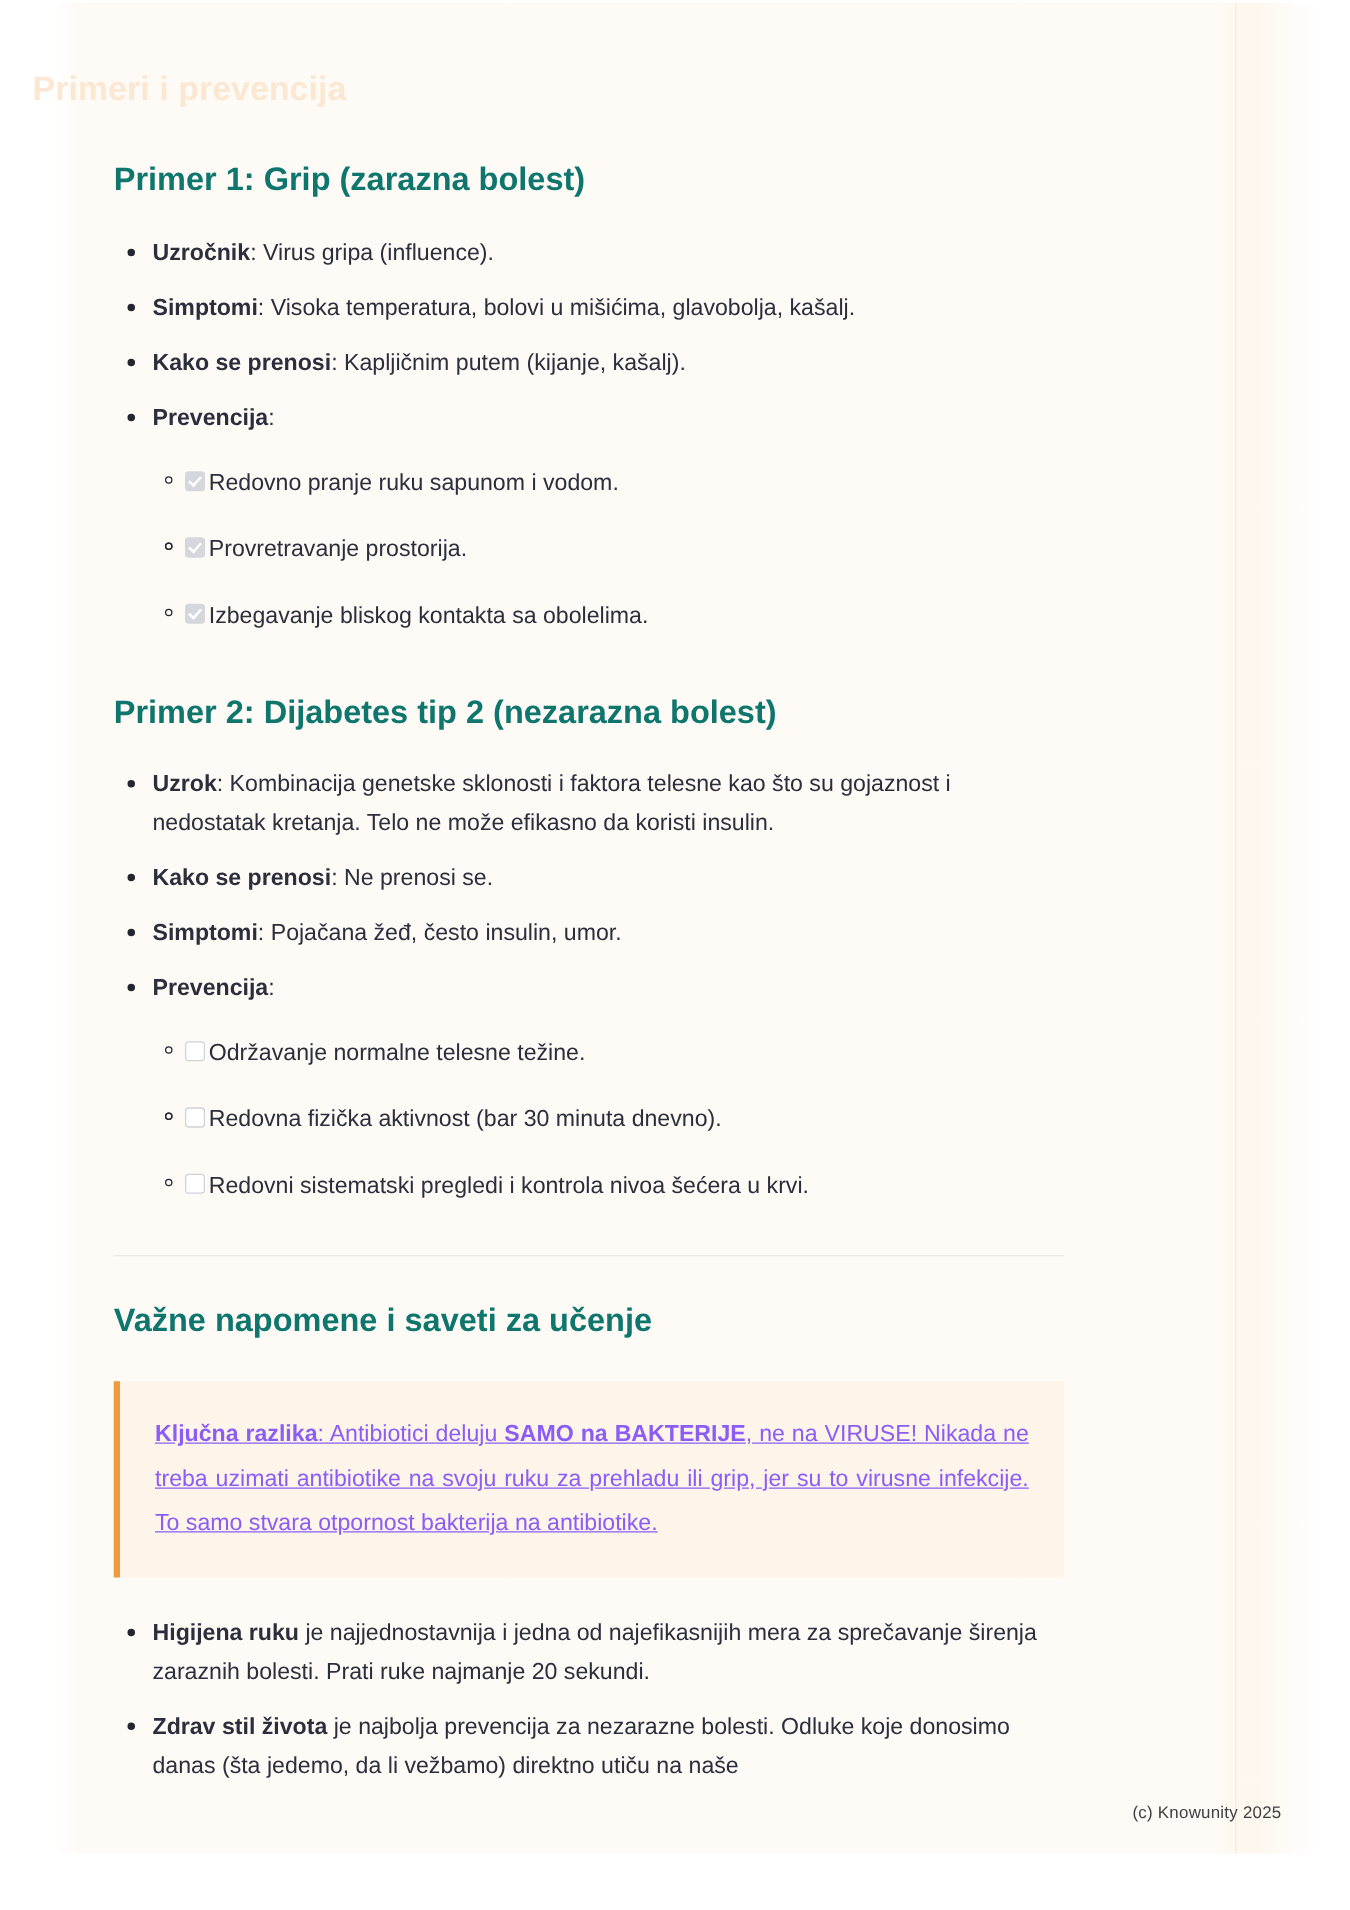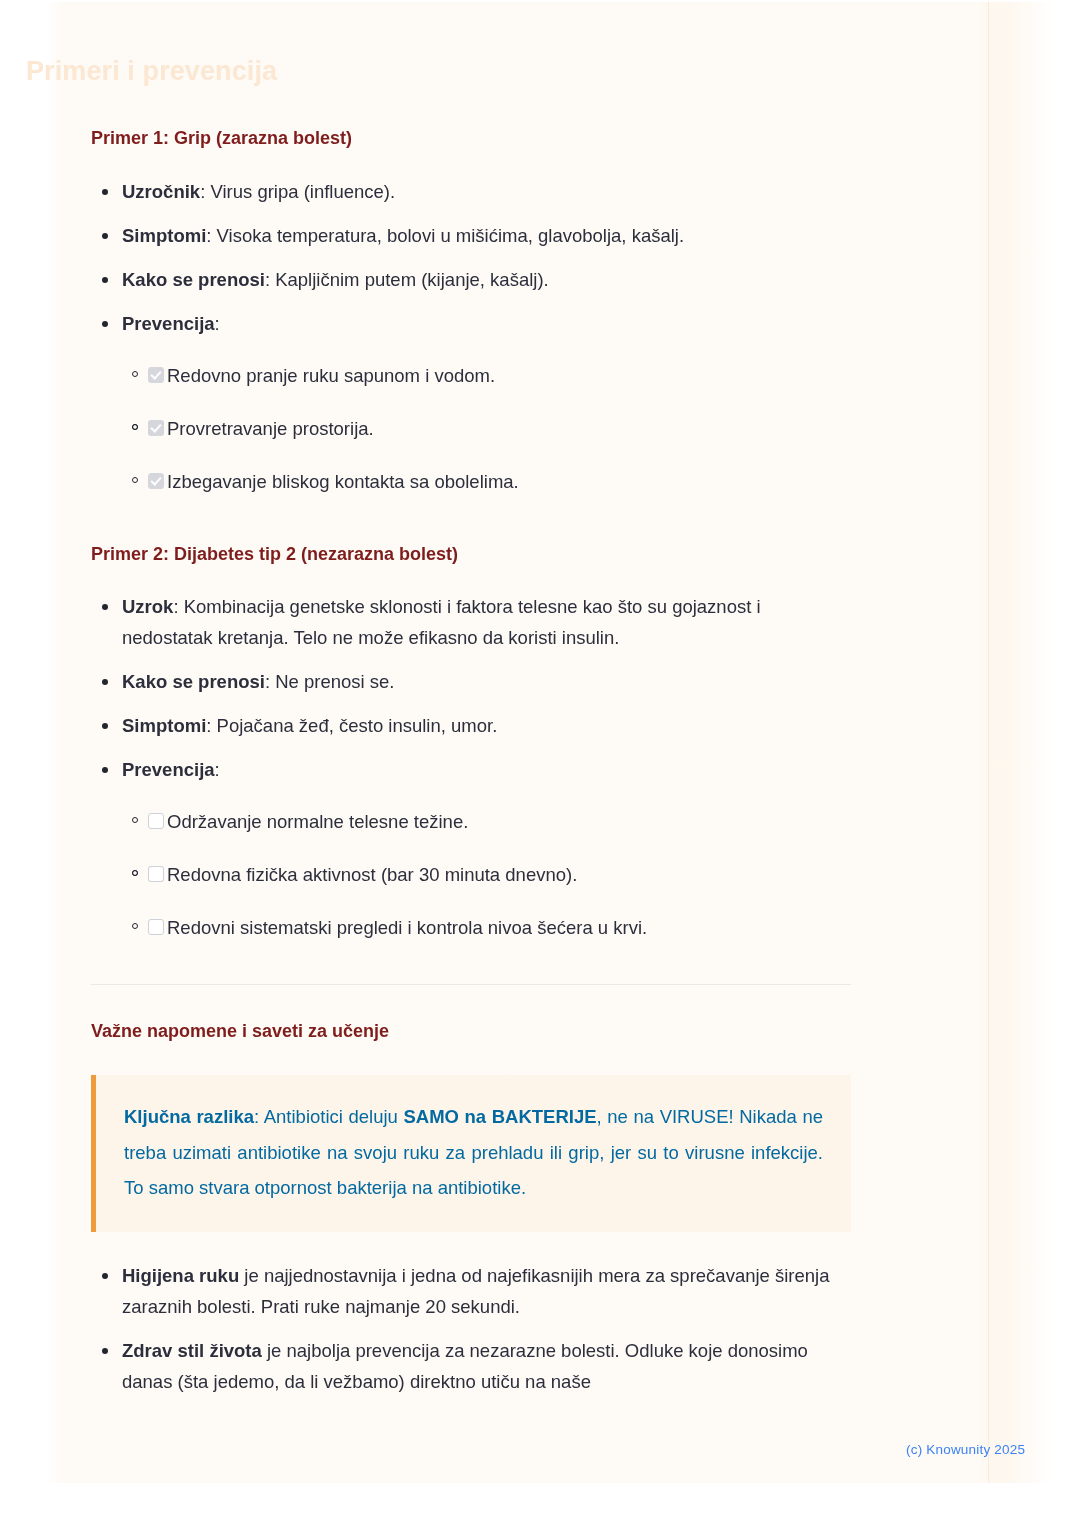--- a/index.html
+++ b/index.html
@@ -66,23 +66,23 @@
     color: #fbe7d2;
     margin: 0;
     padding: 0;
     letter-spacing: .1px;
     position: absolute;
     top: 54px;
     left: 13px;
     white-space: nowrap;
   }
   h2.h-sub {
-    font-size: 18px;
+    font-size: 26px;
     font-weight: 700;
-    color: #7f1d1d;
+    color: #0f766e;
     margin: 0;
     padding: 0;
     white-space: nowrap;
   }
 
   
   ul.lvl1 {
     list-style: none;
     margin: 0;
     padding: 0;
@@ -173,31 +173,32 @@
   .callout {
     background: #fdf5ea;
     border-left: 5px solid #ef9a3d;
     padding: 24px 28px 26px 28px;
     box-sizing: border-box;
   }
   .callout p {
     margin: 0;
     font-size: 18.5px;
     line-height: 35.5px;
-    color: #0369a1;
+    color: #8b5cf6;
     text-align: justify;
+    text-decoration: underline;
   }
 
   
   .watermark {
     position: absolute;
     left: 893px;
     top: 1440px;
     font-size: 13.5px;
-    color: #3b82f6;
+    color: #404040;
     white-space: nowrap;
     letter-spacing: .2px;
   }
 </style>
 </head>
 <body>
 
 <div class="page">
   <div class="wash"></div>
   <div class="vrule"></div>

